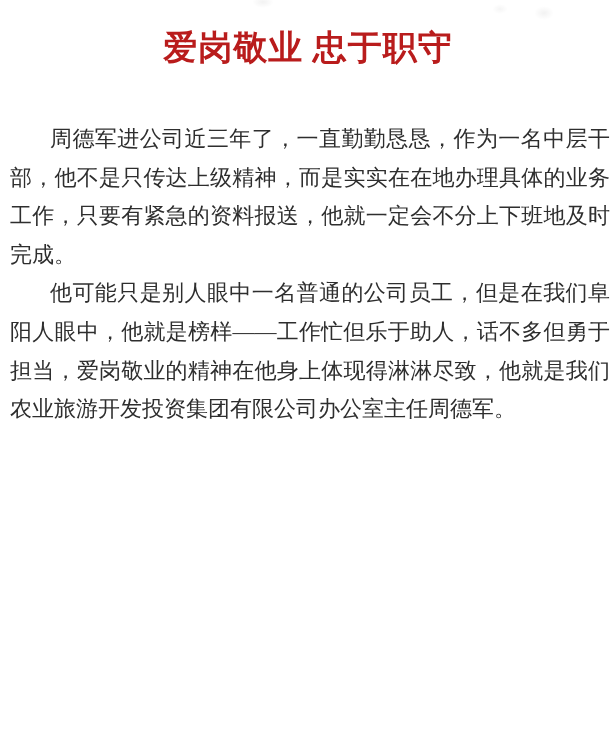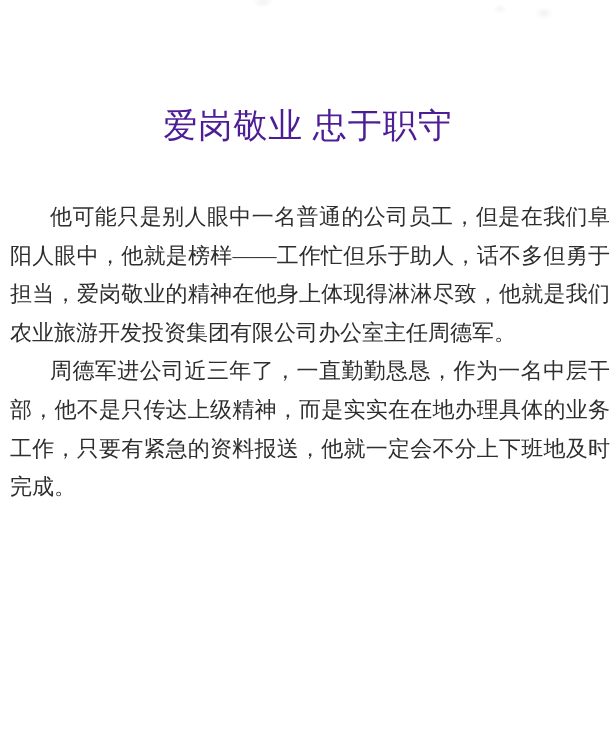--- a/index.html
+++ b/index.html
@@ -23,26 +23,26 @@
   }
   .smudge.s1 { left: 252px; top: -4px; width: 22px; height: 12px;
     background: radial-gradient(ellipse at center, rgba(0,0,0,0.05), rgba(0,0,0,0) 70%); }
   .smudge.s2 { left: 492px; top: 4px; width: 16px; height: 10px;
     background: radial-gradient(ellipse at center, rgba(0,0,0,0.04), rgba(0,0,0,0) 70%); }
   .smudge.s3 { left: 534px; top: 6px; width: 20px; height: 14px;
     background: radial-gradient(ellipse at center, rgba(0,0,0,0.05), rgba(0,0,0,0) 70%); }
 
   .doc-title {
     margin: 0;
-    padding-top: 106px;
+    padding-top: 28px;
     text-align: center;
     font-size: 34px;
     line-height: 40px;
-    font-weight: normal;
-    color: #4c1d95;
+    font-weight: bold;
+    color: #b91c1c;
     letter-spacing: 1px;
     font-family: "Liberation Serif", "DejaVu Serif", serif;
   }
   .doc-body {
     margin: 52px 6px 0 10px;
   }
   .para {
     margin: 0;
     font-size: 22px;
     line-height: 38.6px;
@@ -58,16 +58,16 @@
 <body>
 
 <div class="page">
   <span class="smudge s1"></span>
   <span class="smudge s2"></span>
   <span class="smudge s3"></span>
 
   <h1 class="doc-title">爱岗敬业 忠于职守</h1>
 
   <div class="doc-body">
+    <p class="para">周德军进公司近三年了，一直勤勤恳恳，作为一名中层干部，他不是只传达上级精神，而是实实在在地办理具体的业务工作，只要有紧急的资料报送，他就一定会不分上下班地及时完成。</p>
     <p class="para">他可能只是别人眼中一名普通的公司员工，但是在我们阜阳人眼中，他就是榜样——工作忙但乐于助人，话不多但勇于担当，爱岗敬业的精神在他身上体现得淋淋尽致，他就是我们农业旅游开发投资集团有限公司办公室主任周德军。</p>
-    <p class="para">周德军进公司近三年了，一直勤勤恳恳，作为一名中层干部，他不是只传达上级精神，而是实实在在地办理具体的业务工作，只要有紧急的资料报送，他就一定会不分上下班地及时完成。</p>
   </div>
 </div>
 
 </body></html>

